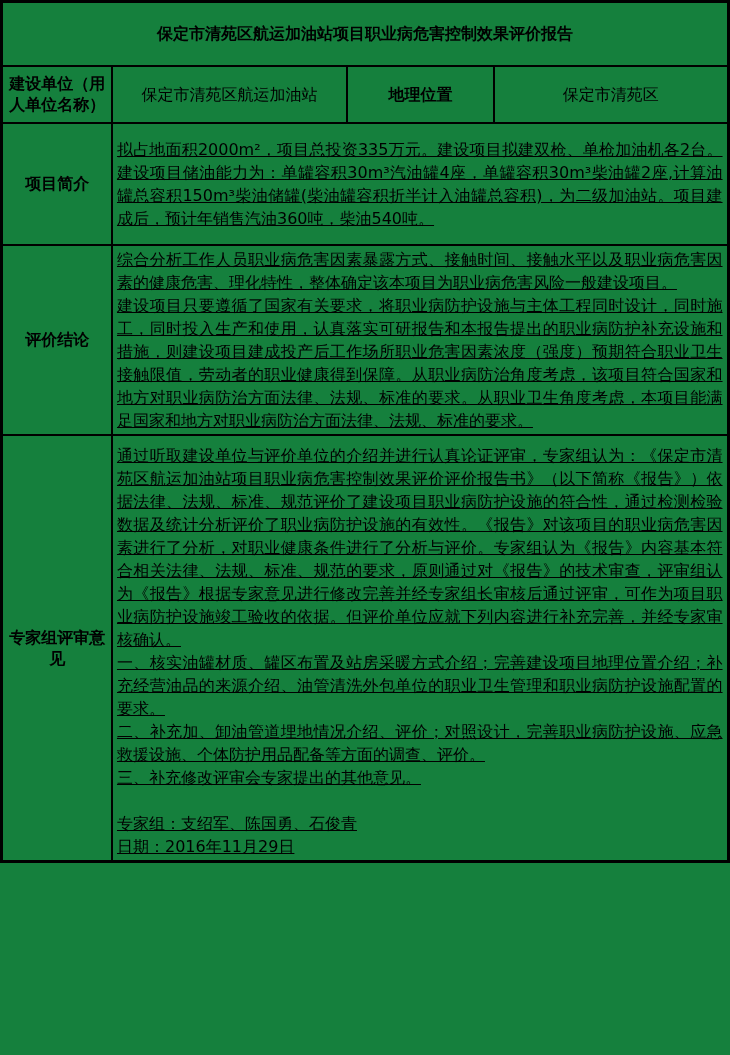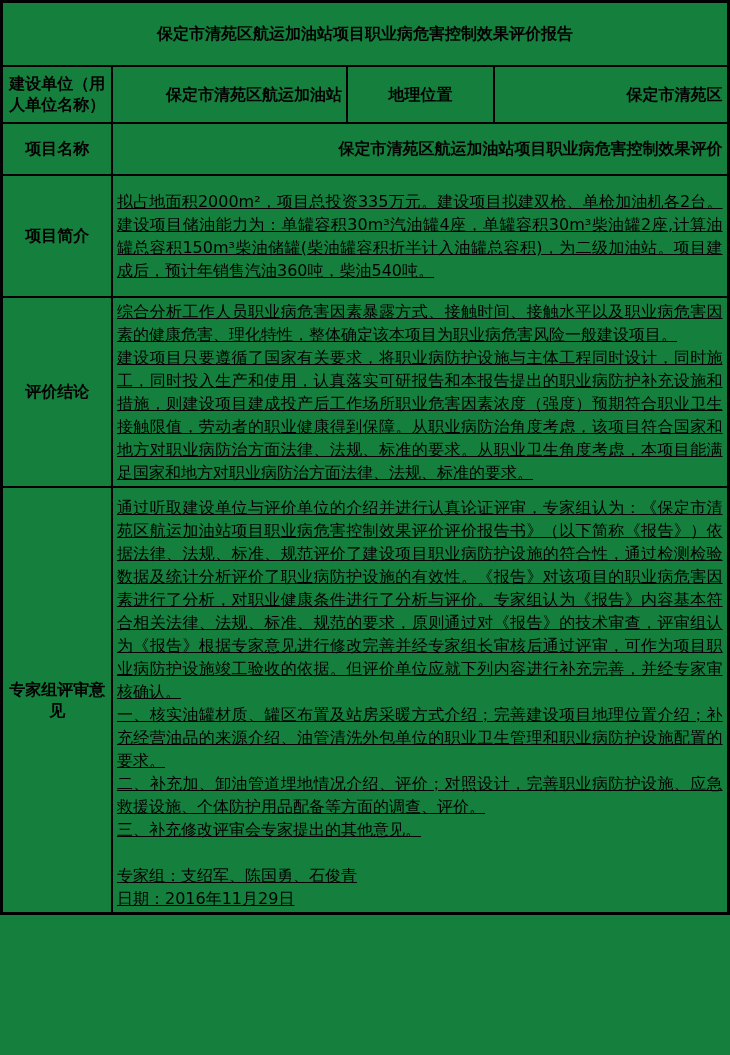--- a/index.html
+++ b/index.html
@@ -40,24 +40,23 @@
     padding: 2px 6px;
   }
   td.label {
     font-weight: bold;
     text-align: center;
     vertical-align: middle;
     line-height: 21px;
     padding: 2px 3px;
   }
   td.val-center {
-    text-align: right;
+    text-align: center;
     vertical-align: middle;
     line-height: 21px;
-    font-weight: bold;
   }
   td.val-left {
     text-align: justify;
     vertical-align: middle;
     line-height: 23px;
     white-space: pre-line;
     padding: 2px 5px;
     text-decoration: underline;
   }
   td.val-left.top {
@@ -84,24 +83,20 @@
       <td colspan="6" class="title-cell">保定市清苑区航运加油站项目职业病危害控制效果评价报告</td>
     </tr>
 
     <tr style="height:57px">
       <td class="label">建设单位（用人单位名称）</td>
       <td colspan="2" class="val-center">保定市清苑区航运加油站</td>
       <td colspan="2" class="label">地理位置</td>
       <td class="val-center">保定市清苑区</td>
     </tr>
 
-    <tr style="height:52px">
-      <td class="label">项目名称</td>
-      <td colspan="5" class="val-center">保定市清苑区航运加油站项目职业病危害控制效果评价</td>
-    </tr>
 
     <tr style="height:122px">
       <td class="label">项目简介</td>
       <td colspan="5" class="val-left">拟占地面积2000m²，项目总投资335万元。建设项目拟建双枪、单枪加油机各2台。建设项目储油能力为：单罐容积30m³汽油罐4座，单罐容积30m³柴油罐2座,计算油罐总容积150m³柴油储罐(柴油罐容积折半计入油罐总容积)，为二级加油站。项目建成后，预计年销售汽油360吨，柴油540吨。</td>
     </tr>
 
 
 
 
     <tr style="height:187px">

